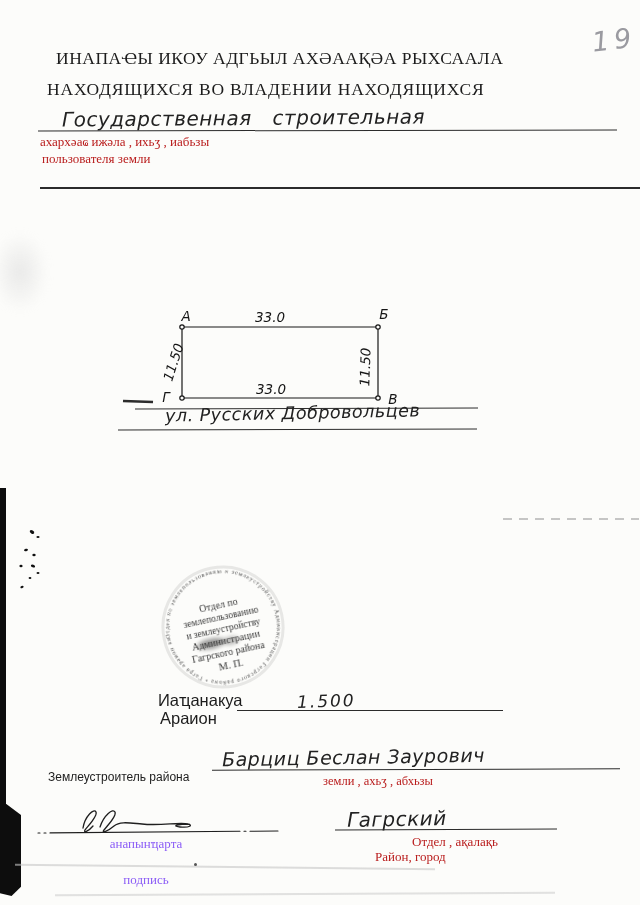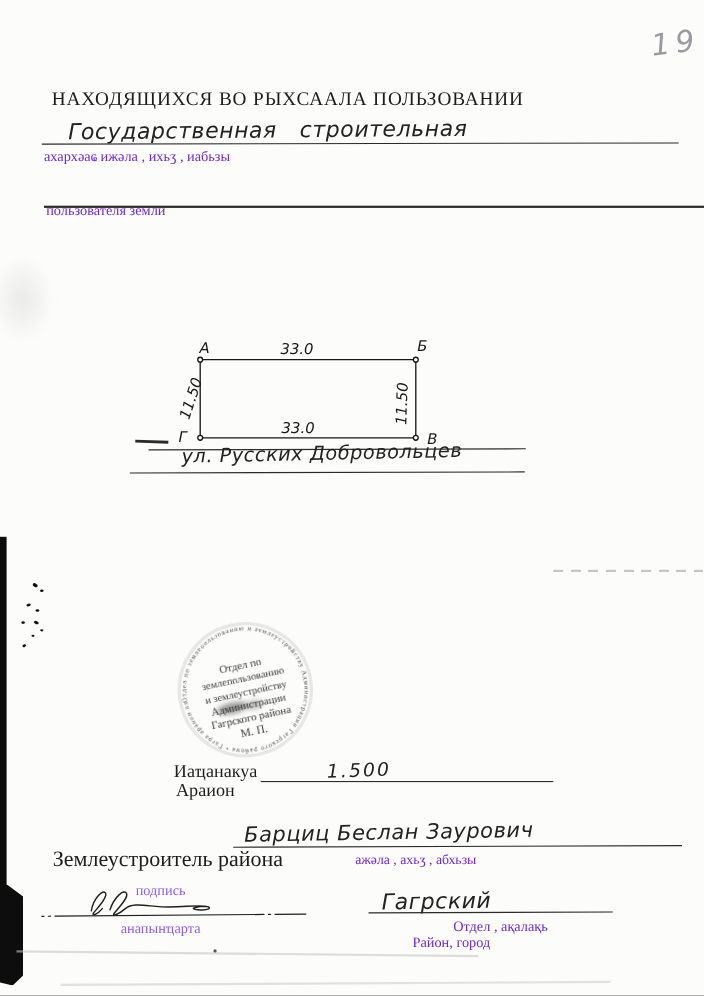--- a/index.html
+++ b/index.html
@@ -2,54 +2,55 @@
 <html><head>
 <meta charset="utf-8">
 <style>
   html,body{margin:0;padding:0;background:#777;}
   .page{
     position:relative;width:640px;height:905px;margin:0 auto;
     background:#fcfcfa;overflow:hidden;
     font-family:"Liberation Serif",serif;color:#1c1c1c;
   }
   .abs{position:absolute;}
-  .serif{font-family:Liberation Serif, serif;}
+  .serif{font-family:Liberation Sans, sans-serif;}
   .hand{
     font-family:"DejaVu Sans",sans-serif;font-style:italic;color:#222;
     letter-spacing:.5px;
   }
   .line{position:absolute;background:#2b2b2b;height:1.4px;}
   .hdr{font-size:17.5px;letter-spacing:.5px;white-space:nowrap;}
-  .cap{font-size:13px;color:#6d28d9;white-space:nowrap;}
+  .cap{font-size:13px;color:#b91c1c;white-space:nowrap;}
   .blurry{color:#8b5cf6;filter:blur(.4px);}
   .stamp-svg text{font-family:"Liberation Serif",serif;fill:#3a3a3a;filter:blur(.3px);}
   .stamp-svg .rim{font-size:6px;letter-spacing:.9px;fill:#474747;}
   .blot{filter:blur(2.2px);}
   .plot-svg text{fill:#161616;}
   .plot-hand{font-family:"DejaVu Sans",sans-serif;font-style:italic;font-size:13.5px;}
   .dashed-faint{
     position:absolute;height:2px;opacity:.75;
     background:repeating-linear-gradient(90deg,#b3b3b3 0 9px,transparent 9px 16px);
   }
   .artifact{position:absolute;background:#0d0d0d;}
   .smudge{position:absolute;background:#c6c6c6;opacity:.6;}
 </style>
 </head>
 <body>
 
 <div class="page">
 
   <div class="abs hand" style="left:592px;top:24px;font-size:27px;color:#9a9aa0;letter-spacing:5px;transform:rotate(-7deg);">19</div>
 
-  <div class="abs hdr" style="left:47px;top:79px;letter-spacing:.8px;">НАХОДЯЩИХСЯ ВО РЫХСААЛА ПОЛЬЗОВАНИИ</div>
+  <div class="abs hdr" style="left:56px;top:48px;">ИНАПАҼЫ ИКОУ АДГЬЫЛ АХӘААҚӘА РЫХСААЛА</div>
+  <div class="abs hdr" style="left:47px;top:79px;letter-spacing:.8px;">НАХОДЯЩИХСЯ ВО ВЛАДЕНИИ НАХОДЯЩИХСЯ</div>
 
   <div class="abs hand" style="left:62px;top:106px;font-size:20px;word-spacing:14px;transform:rotate(-.5deg);">Государственная строительная</div>
   <div class="line" style="left:38px;top:130px;width:579px;transform:rotate(-.1deg);"></div>
   <div class="abs cap" style="left:40px;top:134px;">ахархәаҩ ижәла , ихьӡ , иабьзы</div>
-  <div class="abs cap" style="left:42px;top:151px;margin-top:32px;">пользователя земли</div>
+  <div class="abs cap" style="left:42px;top:151px;">пользователя земли</div>
 
   <div class="line" style="left:40px;top:187px;width:600px;height:1.6px;"></div>
 
   <svg class="abs plot-svg" style="left:100px;top:293px;" width="400" height="150" viewBox="0 0 400 150">
     <g stroke="#161616" stroke-width="1.2" fill="none">
       <line x1="82" y1="34" x2="278" y2="34"></line>
       <line x1="278" y1="34" x2="278" y2="105"></line>
       <line x1="278" y1="105" x2="82" y2="105"></line>
       <line x1="82" y1="105" x2="82" y2="34"></line>
       <circle cx="82" cy="34" r="2.2" fill="#fcfcfa"></circle>
@@ -92,36 +93,36 @@
       <text x="85" y="100" text-anchor="middle" font-size="10">Гагрского района</text>
       <text x="85" y="113" text-anchor="middle" font-size="10.5">М. П.</text>
     </g>
   </svg>
 
   <div class="abs serif" style="left:158px;top:691px;font-size:16.5px;">Иаҵанакуа</div>
   <div class="abs serif" style="left:160px;top:709px;font-size:16.5px;">Араион</div>
   <div class="abs hand" style="left:297px;top:691px;font-size:17px;letter-spacing:2px;transform:rotate(-2deg);">1.500</div>
   <div class="line" style="left:237px;top:710px;width:266px;"></div>
 
-  <div class="abs serif" style="left:48px;top:770px;font-size:20px;">Землеустроитель района</div>
+  <div class="abs serif" style="left:48px;top:770px;font-size:12px;">Землеустроитель района</div>
   <div class="abs hand" style="left:222px;top:746px;font-size:19px;transform:rotate(-1deg);">Барциц Беслан Заурович</div>
   <div class="line" style="left:212px;top:769px;width:408px;transform:rotate(-.2deg);"></div>
-  <div class="abs cap" style="left:288px;top:774px;width:180px;text-align:center;font-size:12.5px;">ажәла , ахьӡ , абхьзы</div>
+  <div class="abs cap" style="left:288px;top:774px;width:180px;text-align:center;font-size:12.5px;">земли , ахьӡ , абхьзы</div>
 
   <svg class="abs" style="left:30px;top:806px;" width="260" height="45" viewBox="0 0 260 45">
     <g stroke="#1f1f1f" fill="none" stroke-linecap="round">
       <path stroke-width="1.3" d="M53,22 C55,10 64,2 66,6 C68,10 58,20 55,24 C53,27 58,26 63,20
            M70,21 C74,9 83,2 85,6 C87,10 78,19 74,24 C71,28 78,25 84,20
            C90,15 100,17 112,18 C130,20 150,16 158,18 C163,19 160,22 150,21
            C140,20 150,18 158,18"></path>
       <line x1="8" y1="27" x2="248" y2="25" stroke-width="1.1" stroke-dasharray="2 4 2 4 190 4 2 4 30"></line>
     </g>
   </svg>
   <div class="abs cap blurry" style="left:86px;top:836px;width:120px;text-align:center;">анапынҵарта</div>
-  <div class="abs cap blurry" style="left:86px;top:802px;width:120px;text-align:center;">подпись</div>
+  <div class="abs cap blurry" style="left:86px;top:872px;width:120px;text-align:center;">подпись</div>
 
   <div class="abs hand" style="left:347px;top:807px;font-size:20px;transform:rotate(-1deg);">Гагрский</div>
   <div class="line" style="left:335px;top:829px;width:222px;transform:rotate(-.2deg);"></div>
   <div class="abs cap" style="left:375px;top:834px;width:160px;text-align:center;">Отдел , ақалақь</div>
   <div class="abs cap" style="left:375px;top:849px;width:160px;text-align:left;">Район, город</div>
 
   <div class="artifact" style="left:0;top:488px;width:6px;height:320px;"></div>
   <div class="artifact" style="left:0;top:804px;width:21px;height:92px;clip-path:polygon(0 0,30% 0,100% 12%,100% 90%,55% 100%,0 97%);"></div>
   <svg class="abs" style="left:8px;top:520px;" width="42" height="78" viewBox="0 0 42 78">
     <g fill="#101010">

